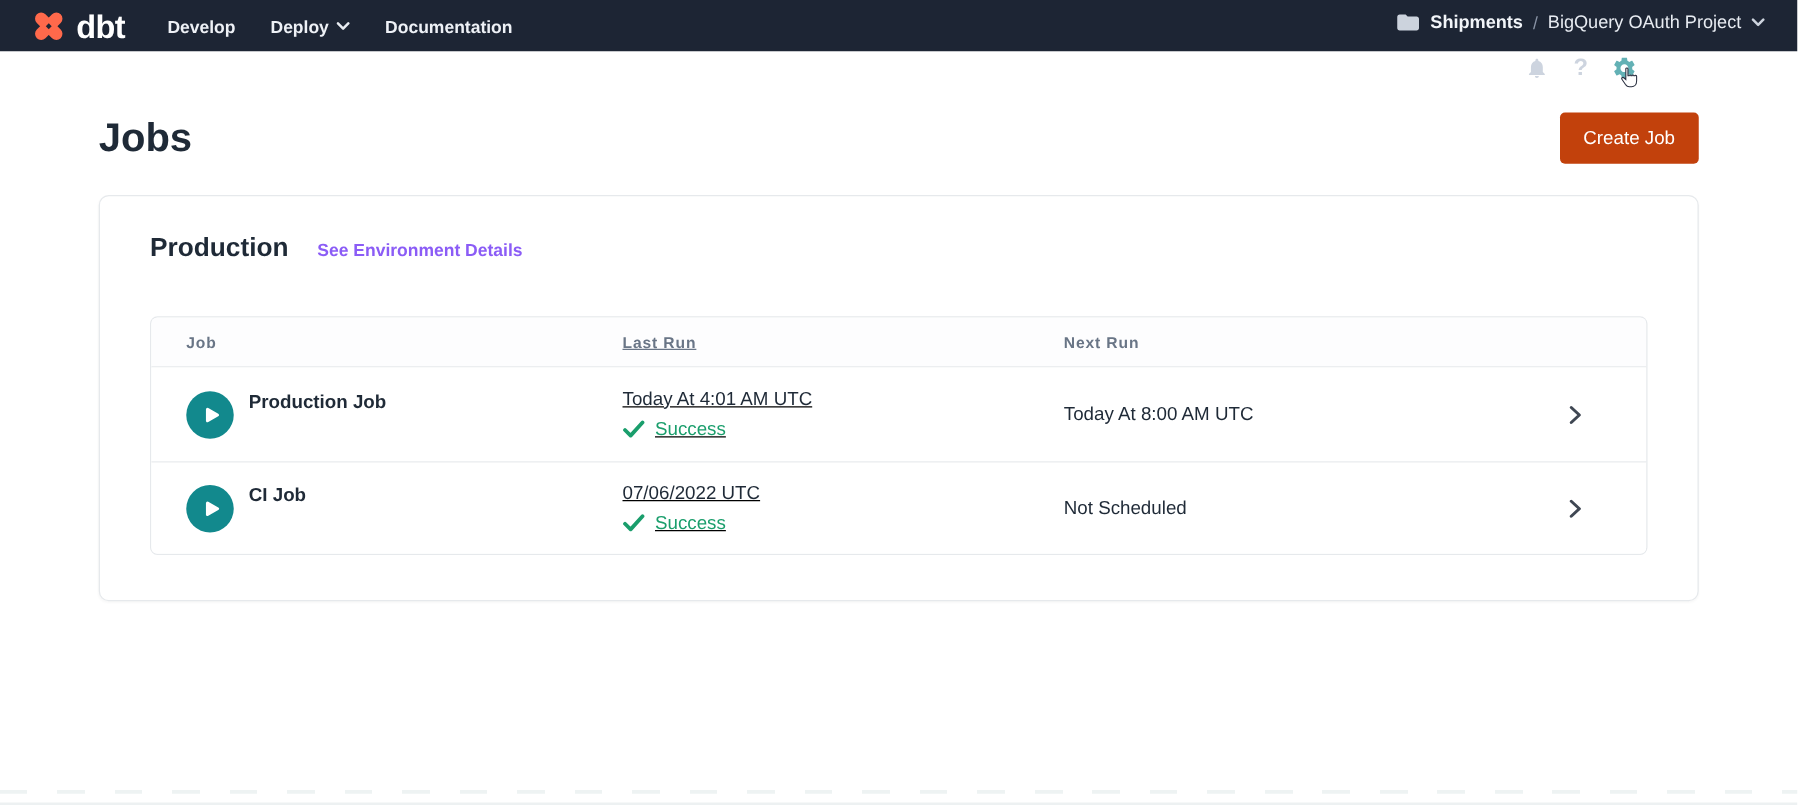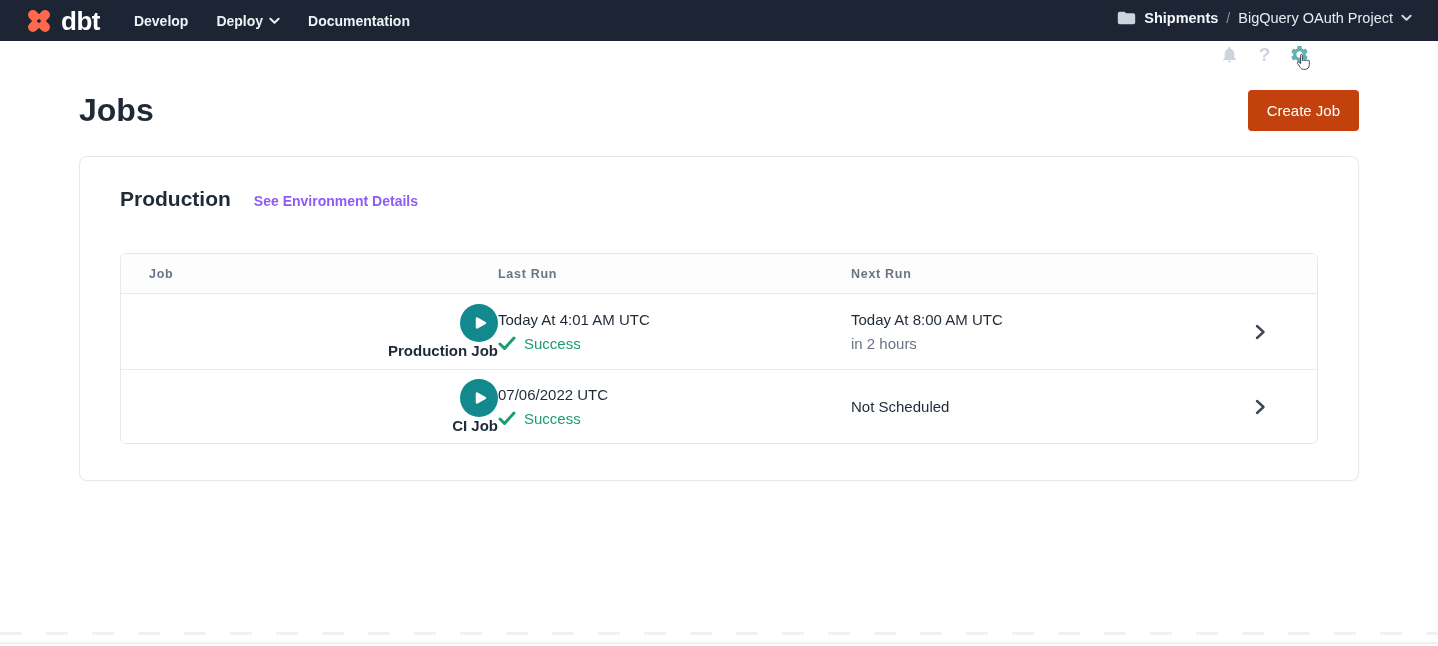--- a/index.html
+++ b/index.html
@@ -44,26 +44,26 @@
   .env-name { font-size:21px; font-weight:700; color:#1f2a37; line-height:28px; }
   .env-link { margin-left:23px; font-size:14px; font-weight:700; color:#8b5cf6;
     text-decoration:none; cursor:pointer; }
 
   
   .jobs-table { margin-top:40px; border:1px solid #e6e9ec; border-radius:6px; overflow:hidden; }
   .tbl-header { display:flex; align-items:center; height:40px; border-bottom:1px solid #e6e9ec;
     background:#fdfdfe; }
   .th { color:#697586; font-size:12.5px; font-weight:600; letter-spacing:0.7px; }
   .col-job { width:377px; padding-left:28px; }
-  .col-last { width:353px; }
+  .col-last { width:353px;text-decoration:underline; }
   .col-next { flex:1; }
   .col-arrow { width:115px; display:flex; justify-content:center; }
   .job-row { display:flex; align-items:center; height:75px; background:#ffffff; cursor:pointer; }
   .job-row + .job-row { border-top:1px solid #e9ebee; height:74px; }
-  .job-cell { display:flex; align-items:flex-end;flex-direction:column; }
+  .job-cell { display:flex; align-items:flex-start; }
   .play-btn { width:38px; height:38px; border-radius:50%; background:#12898d; border:none;
     display:flex; align-items:center; justify-content:center; cursor:pointer; flex:none; }
   .play-btn svg { width:20px; height:20px; margin-left:2px; }
   .job-name { margin-left:12px; font-size:15px; font-weight:700; color:#1f2a37; }
   .run-time { font-size:15px; color:#1f2a37; line-height:20px; }
   .run-sub { font-size:15px; color:#697586; line-height:20px; margin-top:4px; }
   .status-line { display:flex; align-items:center; gap:8px; margin-top:4px; }
   .status-line svg { width:18px; height:15px; }
   .status-text { font-size:15px; font-weight:500; color:#1a9e6c; line-height:20px; }
   .row-chevron { width:16px; height:16px; }
@@ -178,21 +178,20 @@
           <div class="run-time" data-bind="table.rows.0.last_run_time">Today At 4:01 AM UTC</div>
           <div class="status-line">
             <svg viewBox="0 0 18 15">
               <polyline points="2,8 6.5,12.5 16,2" fill="none" stroke="#1a9e6c" stroke-width="3" stroke-linecap="round" stroke-linejoin="round"></polyline>
             </svg>
             <span class="status-text" data-bind="table.rows.0.last_run_status">Success</span>
           </div>
         </div>
         <div class="col-next">
           <div class="run-time" data-bind="table.rows.0.next_run_time">Today At 8:00 AM UTC</div>
-          <div class="run-sub" data-bind="table.rows.0.next_run_note">in 2 hours</div>
         </div>
         <div class="col-arrow">
           <svg class="row-chevron" viewBox="0 0 16 16">
             <polyline points="5,2 11.5,8 5,14" fill="none" stroke="#3f4753" stroke-width="2.4" stroke-linecap="round" stroke-linejoin="round"></polyline>
           </svg>
         </div>
       </div>
 
       <div class="job-row">
         <div class="job-cell col-job">

